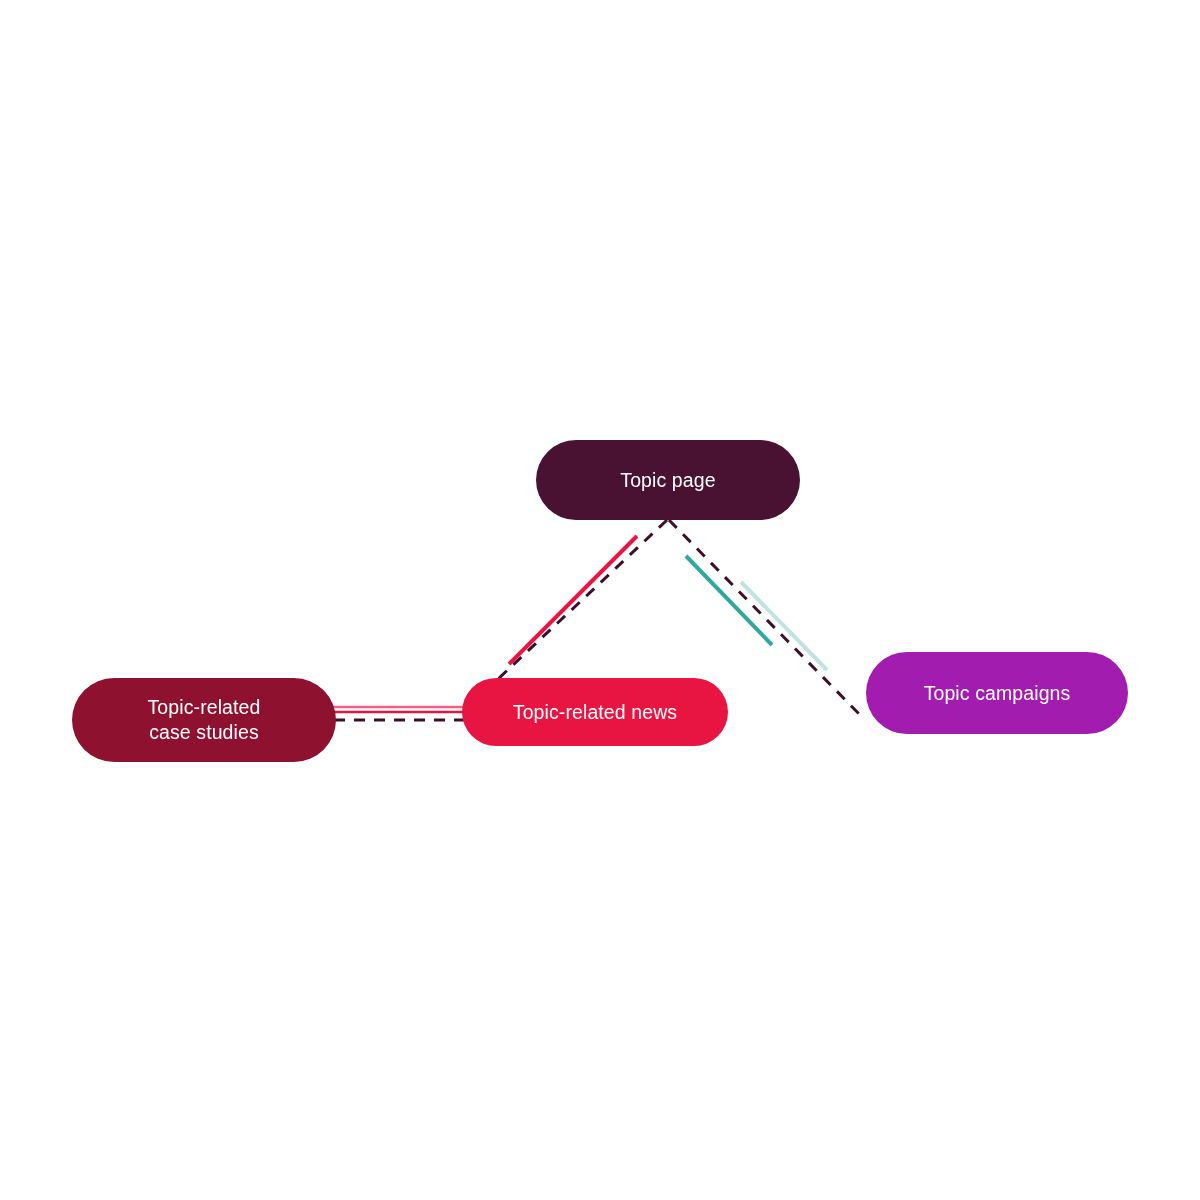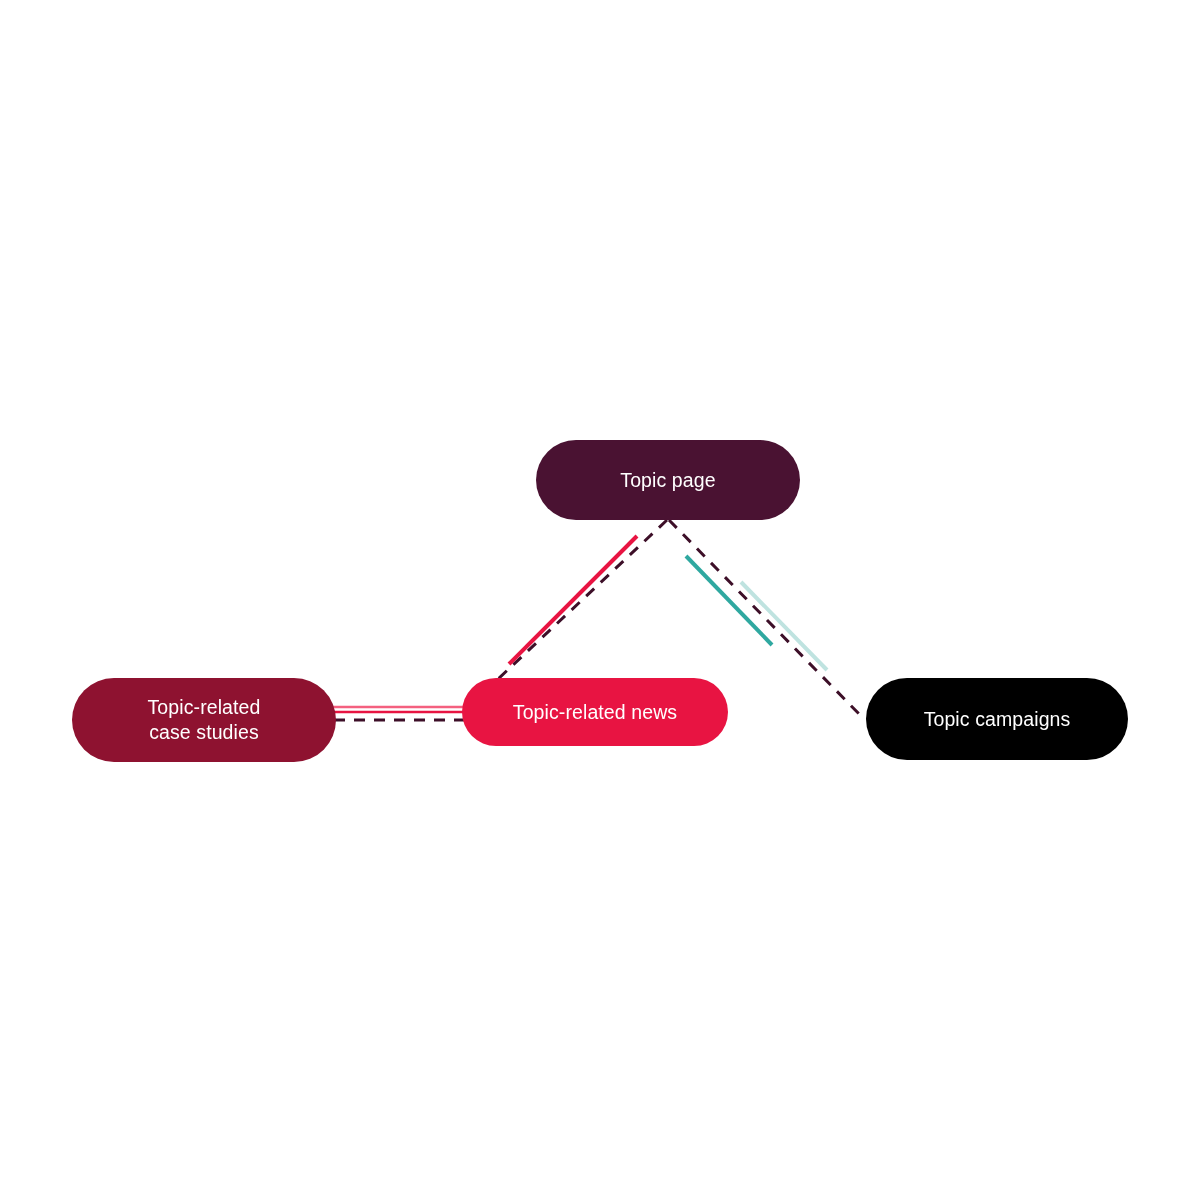--- a/index.html
+++ b/index.html
@@ -64,24 +64,24 @@
   #node-topic-news {
     left: 462px;
     top: 678px;
     width: 266px;
     height: 68px;
     background: #E81442;
     border-radius: 42px;
   }
   #node-topic-campaigns {
     left: 866px;
-    top: 678px;
+    top: 652px;
     width: 262px;
     height: 82px;
-    background: #000000;
+    background: #a21caf;
     border-radius: 41px;
   }
 </style>
 </head>
 <body>
 
 <div id="diagram-canvas">
 
   <svg id="edge-layer" viewBox="0 0 1200 1200" width="1200" height="1200" xmlns="http://www.w3.org/2000/svg">
 

